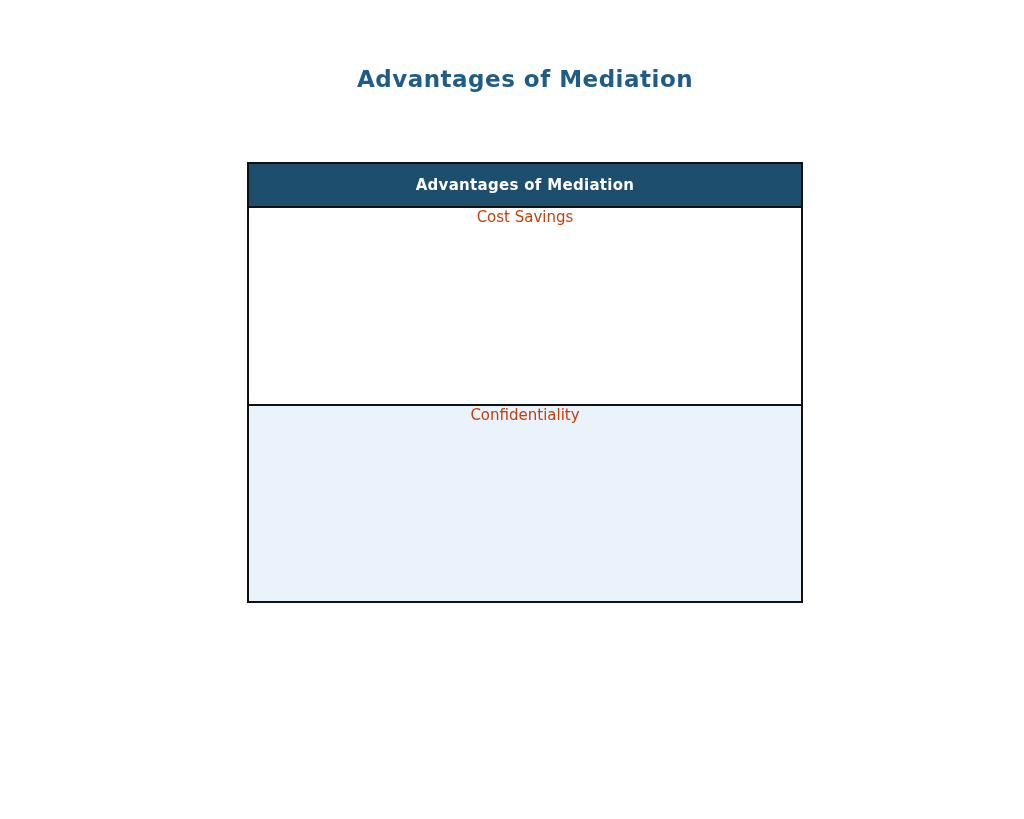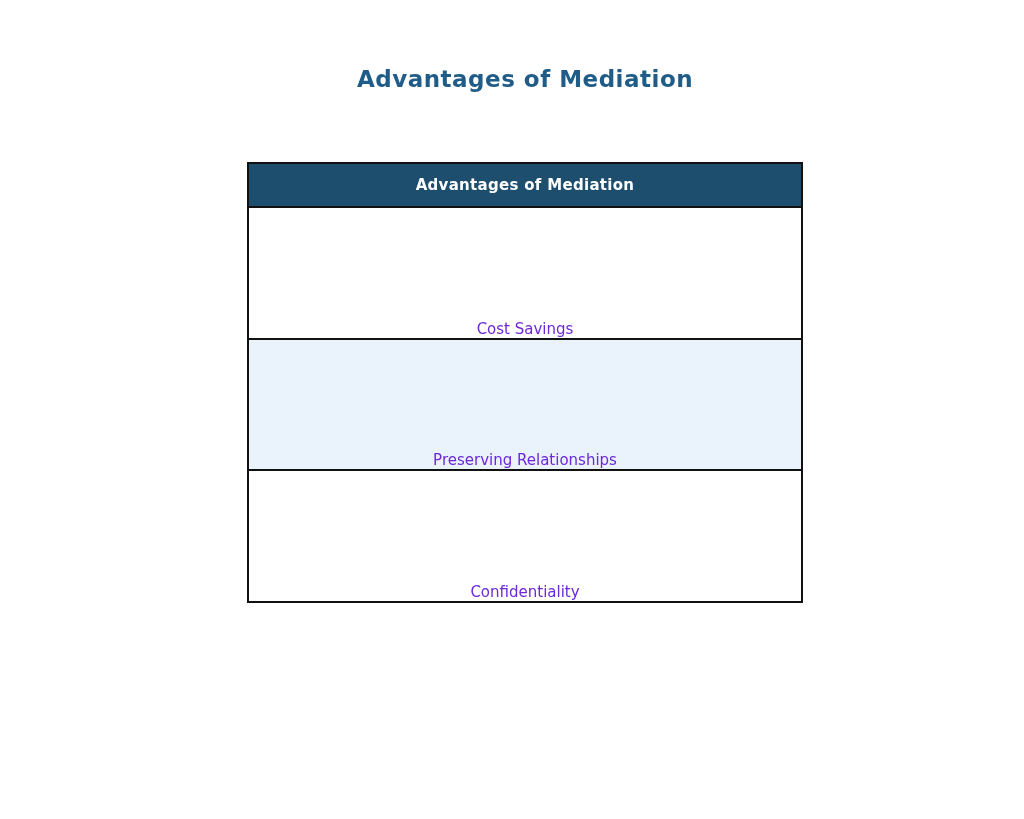--- a/index.html
+++ b/index.html
@@ -50,24 +50,24 @@
     letter-spacing: 0.3px;
   }
   .rows {
     flex: 1 1 auto;
     display: flex;
     flex-direction: column;
   }
   .trow {
     flex: 1 1 0;
     display: flex;
-    align-items: flex-end;
+    align-items: flex-start;
     justify-content: center;
     font-size: 15px;
-    color: #6d28d9;
+    color: #c2410c;
     border-top: 2px solid #111111;
     background: #ffffff;
   }
   .trow:nth-child(even) {
     background: #EAF2FB;
   }
 </style>
 </head>
 <body>
 
@@ -79,22 +79,19 @@
 
     <div class="thead">
       <span>Advantages of Mediation</span>
     </div>
 
     <div class="rows">
       <div class="trow">
         <span>Cost Savings</span>
       </div>
       <div class="trow">
-        <span>Preserving Relationships</span>
-      </div>
-      <div class="trow">
         <span>Confidentiality</span>
       </div>
     </div>
 
   </div>
 
 </div>
 
 </body></html>

